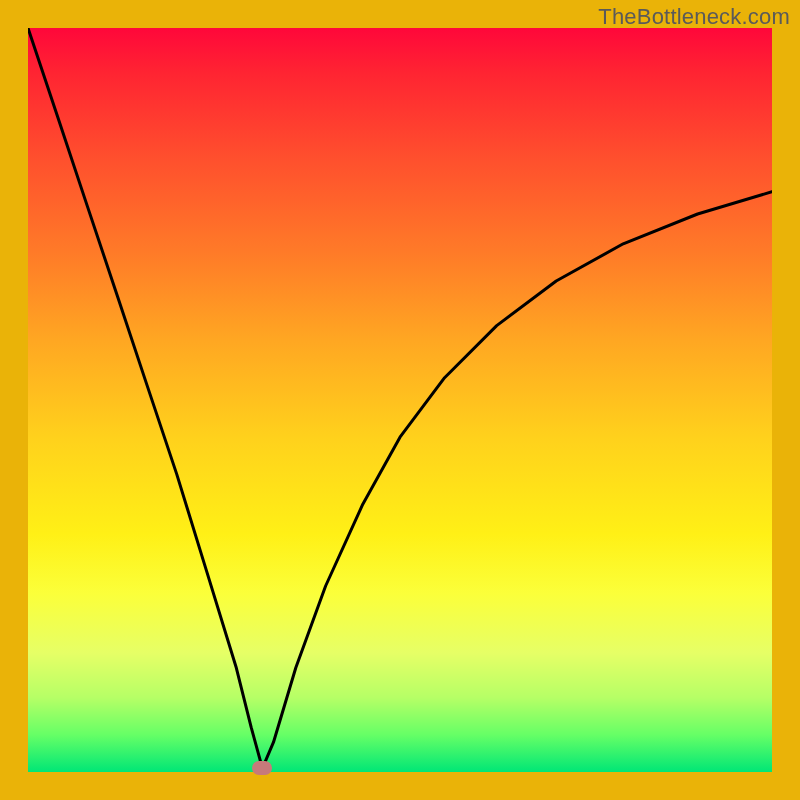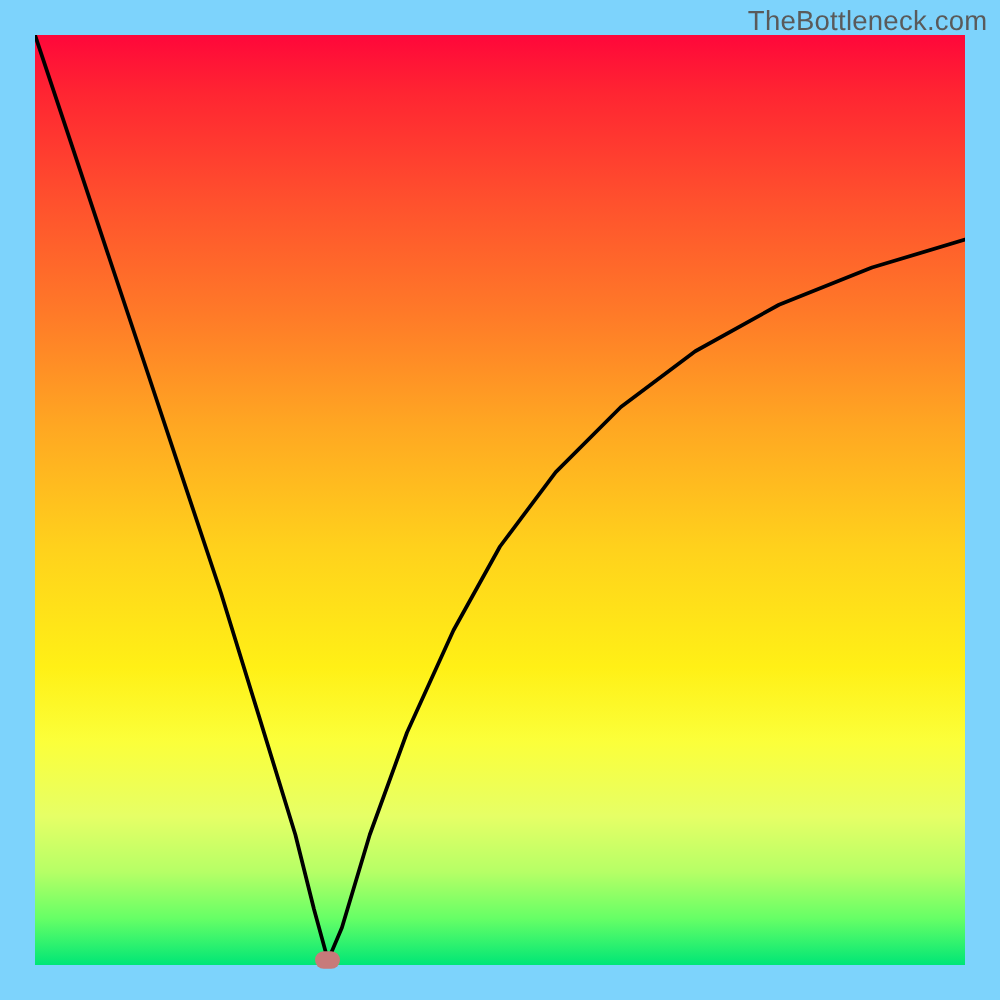--- a/index.html
+++ b/index.html
@@ -1,20 +1,20 @@
 <!DOCTYPE html>
 <html><head>
 <meta charset="utf-8">
 <style>
   * { margin: 0; padding: 0; box-sizing: border-box; }
   html, body { width: 800px; height: 800px; overflow: hidden; background: #000; }
   .frame {
     width: 800px;
     height: 800px;
-    background: #7dd3fc;
+    background: #eab308;
     position: relative;
   }
   .plot {
     position: absolute;
     left: 28px;
     top: 28px;
     width: 744px;
     height: 744px;
     background: linear-gradient(to bottom,
       #ff073a 0%,

